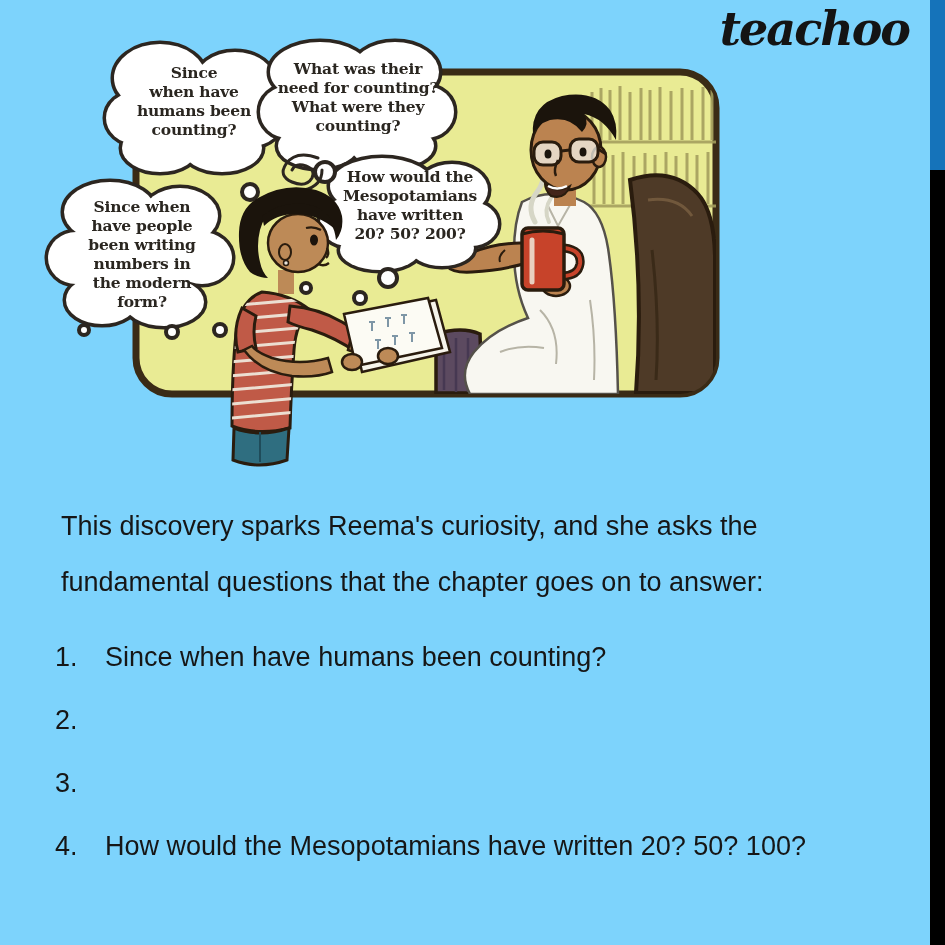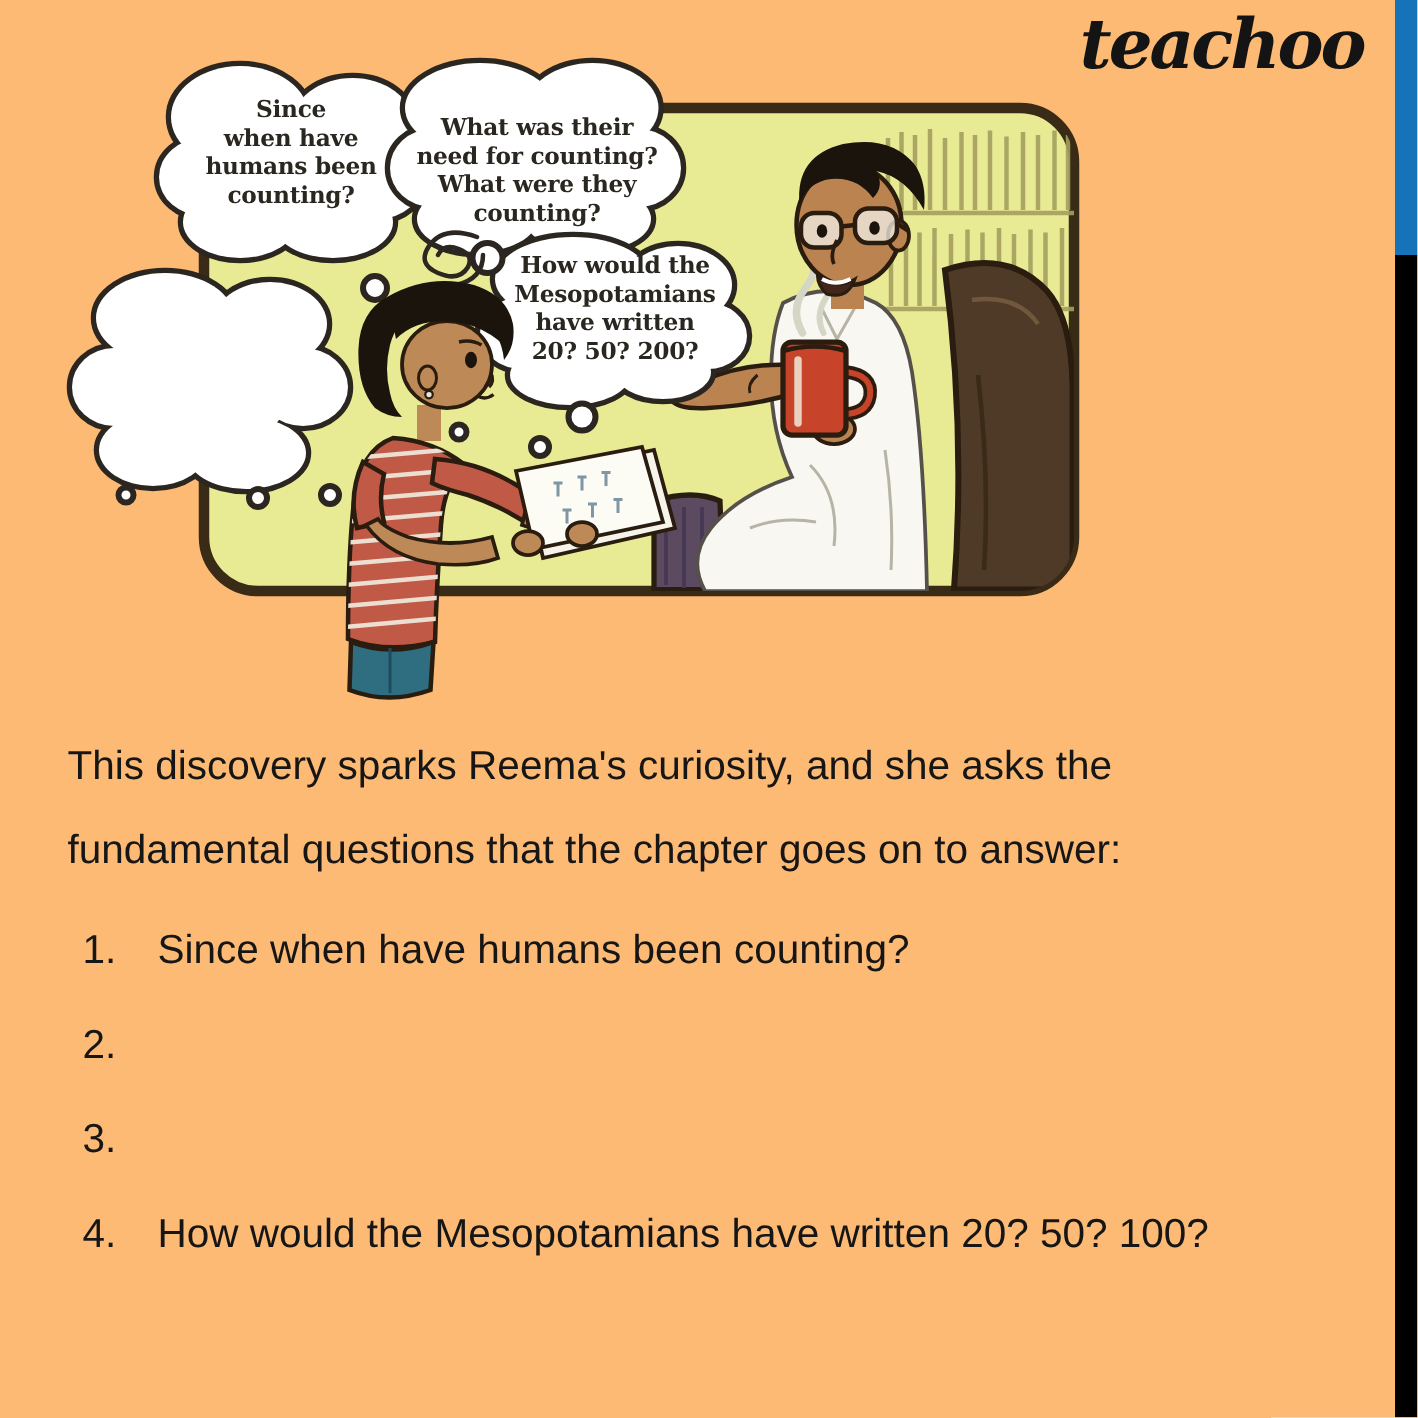--- a/index.html
+++ b/index.html
@@ -1,44 +1,44 @@
 <!DOCTYPE html>
 <html><head>
 <meta charset="utf-8">
 <style>
   html,body{margin:0;padding:0;}
-  .page{position:relative;width:945px;height:945px;background:#fdba74;overflow:hidden;
+  .page{position:relative;width:945px;height:945px;background:#7dd3fc;overflow:hidden;
         font-family:"Liberation Sans",sans-serif;}
 
   
   .logo{position:absolute;top:2px;right:36px;font-family:"DejaVu Serif",serif;
         font-style:italic;font-weight:bold;font-size:46px;color:#141414;letter-spacing:-2px;}
 
   
   .bar-blue{position:absolute;right:0;top:0;width:15px;height:170px;}
   .bar-black{position:absolute;right:0;top:170px;width:15px;height:775px;}
 
   
   .illus{position:absolute;left:0;top:0;width:840px;height:470px;}
   .illus svg{position:absolute;left:0;top:0;}
   .bubble{position:absolute;z-index:2;text-align:center;white-space:pre-line;
           font-family:"DejaVu Serif",serif;font-weight:600;font-size:15.5px;
           line-height:1.22;color:#2a2620;letter-spacing:-0.2px;}
   .b1{left:118px;top:64px;width:152px;}
-  .b2{left:272px;top:60px;width:172px;margin-top:16px;}
+  .b2{left:272px;top:60px;width:172px;}
   .b3{left:64px;top:198px;width:156px;}
   .b4{left:332px;top:168px;width:156px;}
 
   
   .cloud-o{fill:#ffffff;stroke:#2c2620;stroke-width:7;}
   .cloud-f{fill:#ffffff;stroke:none;}
 
   
   .content{position:absolute;left:45px;top:482px;width:870px;color:#161616;}
-  .intro{margin:0;font-size:27px;line-height:56px;white-space:pre-line;}
+  .intro{margin:16px;font-size:27px;line-height:56px;white-space:pre-line;}
   .qlist{margin-left:10px;margin-top:8px;}
   .qrow{display:flex;}
   .qnum{width:50px;flex:0 0 50px;font-size:27px;line-height:63px;}
   .qtext{font-size:27px;line-height:63px;white-space:pre-line;}
 </style>
 </head>
 <body>
 
 <div class="page">
 
@@ -214,20 +214,26 @@
     </svg>
 
     <div class="bubble b1">Since
 when have
 humans been
 counting?</div>
     <div class="bubble b2">What was their
 need for counting?
 What were they
 counting?</div>
+    <div class="bubble b3">Since when
+have people
+been writing
+numbers in
+the modern
+form?</div>
     <div class="bubble b4">How would the
 Mesopotamians
 have written
 20? 50? 200?</div>
   </div>
 
   <div class="content">
     <p class="intro">This discovery sparks Reema's curiosity, and she asks the
 fundamental questions that the chapter goes on to answer:</p>
     <div class="qlist">

